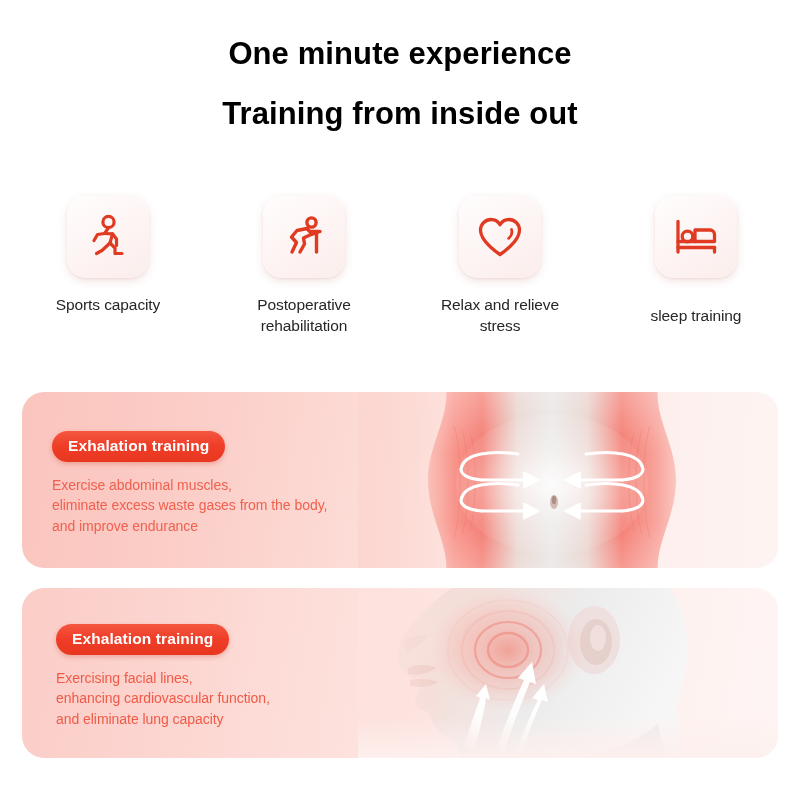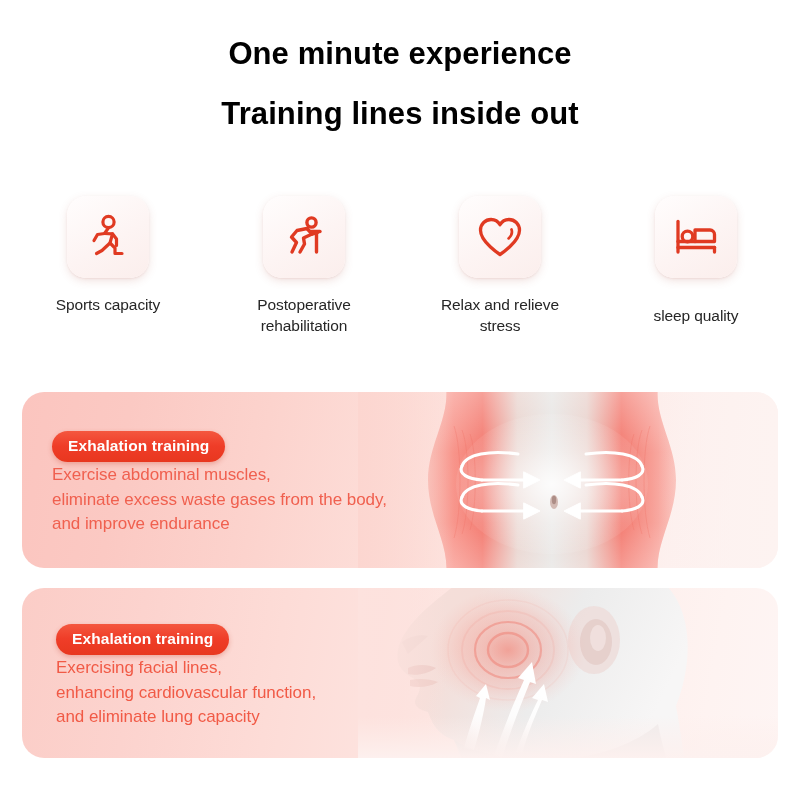--- a/index.html
+++ b/index.html
@@ -81,41 +81,41 @@
     border-radius: 999px;
     background: linear-gradient(180deg,#f4573f 0%, #ef3d28 48%, #e8371f 100%);
     color: #ffffff;
     font-size: 15.5px;
     font-weight: bold;
     letter-spacing: 0.1px;
     box-shadow: 0 2px 5px rgba(200,60,40,0.30);
     white-space: nowrap;
   }
   .panel-desc {
-    margin-top: 1px;
+    margin-top: 13px;
     color: #f0604f;
-    font-size: 17px;
+    font-size: 14px;
     line-height: 1.45;
     white-space: pre-line;
     letter-spacing: -0.05px;
   }
   .panel.inhalation .panel-desc { color: #f15a46; }
 
   
   .art { position: absolute; top: 0; right: 0; height: 100%; z-index: 2; }
   .art svg { display: block; height: 100%; }
 </style>
 </head>
 <body>
 
 <div class="page">
 
   <div class="headline">
     <div class="line">One minute experience</div>
-    <div class="line">Training lines inside out</div>
+    <div class="line">Training from inside out</div>
   </div>
 
   <div class="features">
 
     <div class="feature">
       <div class="tile">
         <span>
           <svg width="50" height="50" viewBox="0 0 50 50" fill="none" stroke="#e03a22" stroke-width="3.2" stroke-linecap="round" stroke-linejoin="round">
             <circle cx="25.5" cy="10" r="5.6"></circle>
             <path d="M25.5 15.8 L21.5 21.5 L14.5 22.5 L11 28.5"></path>
@@ -166,21 +166,21 @@
           <svg width="50" height="44" viewBox="0 0 50 44" fill="none" stroke="#e03a22" stroke-width="3.3" stroke-linecap="round" stroke-linejoin="round">
             <path d="M7 6.5 V37"></path>
             <path d="M7 32.5 H43.5"></path>
             <path d="M43.5 32.5 V37"></path>
             <circle cx="16.5" cy="21.5" r="5.3"></circle>
             <path d="M24 15 H39 a4.5 4.5 0 0 1 4.5 4.5 V26.5 H24 Z"></path>
             <path d="M7 26.5 H24"></path>
           </svg>
         </span>
       </div>
-      <div class="feature-label">sleep quality</div>
+      <div class="feature-label">sleep training</div>
     </div>
 
   </div>
 
   <div class="panel exhalation">
 
     <div class="art">
       <svg viewBox="0 0 420 176" width="420" height="176" preserveAspectRatio="xMidYMid slice">
         <defs>
           <linearGradient id="skinH" x1="0" y1="0" x2="1" y2="0">

